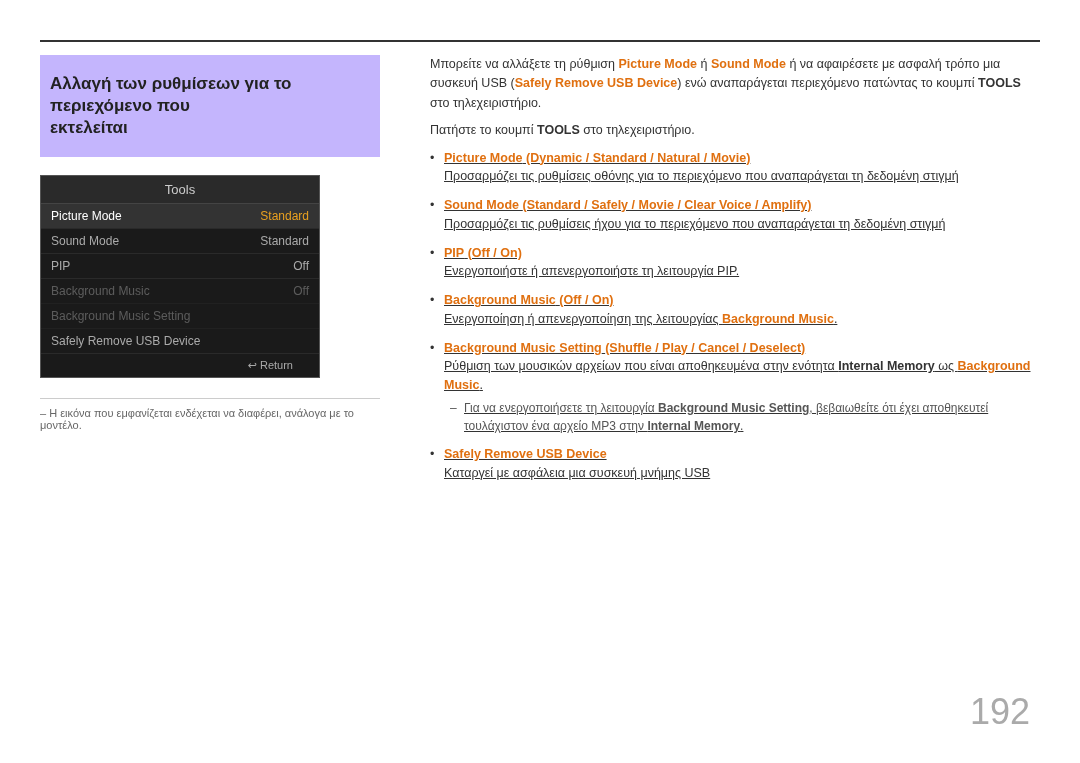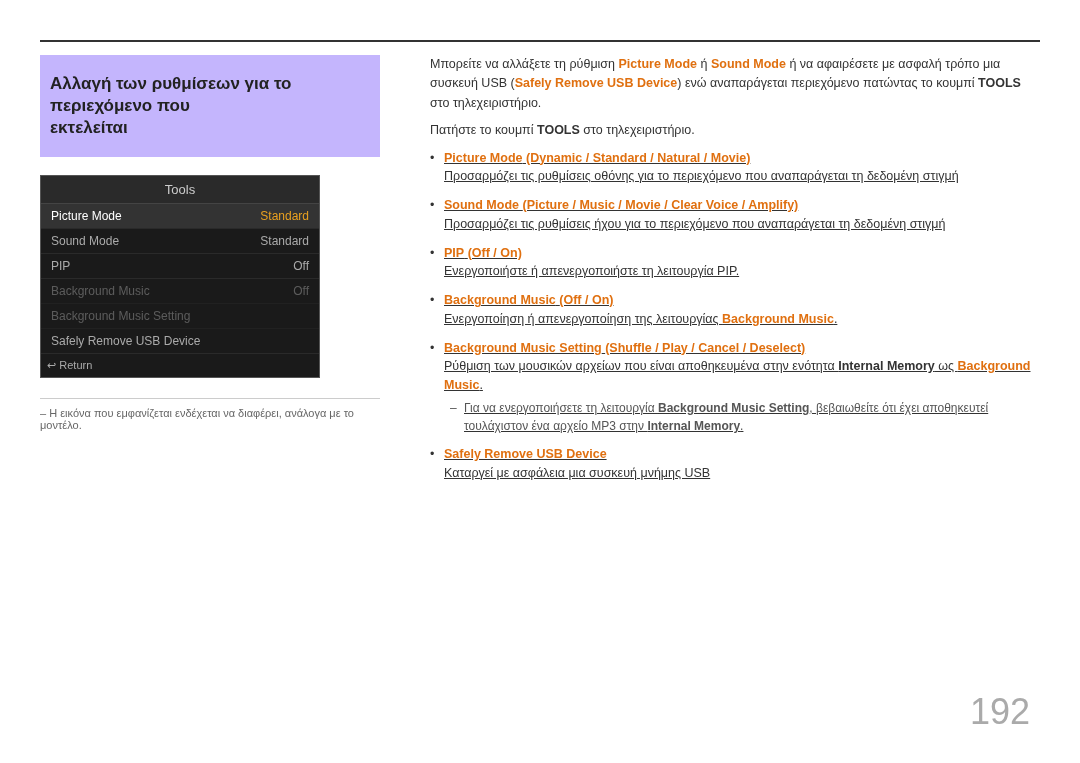--- a/index.html
+++ b/index.html
@@ -70,22 +70,22 @@
       background: #333;
       color: #fff;
     }
     .tools-menu .menu-item .item-label { color: #aaa; }
     .tools-menu .menu-item .item-value { color: #aaa; }
     .tools-menu .menu-item.selected .item-label { color: #fff; }
     .tools-menu .menu-item.selected .item-value { color: #e8a020; }
     .tools-menu .menu-item.dimmed { opacity: 0.45; }
 
     .menu-return {
-      text-align: left;
-      padding: 5px 6px;
+      text-align: right;
+      padding: 5px 26px;
       color: #aaa;
       font-size: 11px;
     }
 
     .footnote {
       margin-top: 20px;
       border-top: 1px solid #ccc;
       padding-top: 8px;
       font-size: 11px;
       color: #666;
@@ -212,21 +212,21 @@
   <p>
     Πατήστε το κουμπί <span class="bold">TOOLS</span> στο τηλεχειριστήριο.
   </p>
 
   <ul class="bullet-list">
     <li>
       <span class="orange bold">Picture Mode</span> <span class="orange">(Dynamic / Standard / Natural / Movie)</span><br>
       <span>Προσαρμόζει τις ρυθμίσεις οθόνης για το περιεχόμενο που αναπαράγεται τη δεδομένη στιγμή</span>
     </li>
     <li>
-      <span class="orange bold">Sound Mode</span> <span class="orange">(Picture / Music / Movie / Clear Voice / Amplify)</span><br>
+      <span class="orange bold">Sound Mode</span> <span class="orange">(Standard / Safely / Movie / Clear Voice / Amplify)</span><br>
       <span>Προσαρμόζει τις ρυθμίσεις ήχου για το περιεχόμενο που αναπαράγεται τη δεδομένη στιγμή</span>
     </li>
     <li>
       <span class="orange bold">PIP</span> <span class="orange">(Off / On)</span><br>
       <span>Ενεργοποιήστε ή απενεργοποιήστε τη λειτουργία PIP.</span>
     </li>
     <li>
       <span class="orange bold">Background Music</span> <span class="orange">(Off / On)</span><br>
       <span>Ενεργοποίηση ή απενεργοποίηση της λειτουργίας <span class="orange bold">Background Music</span>.</span>
     </li>

